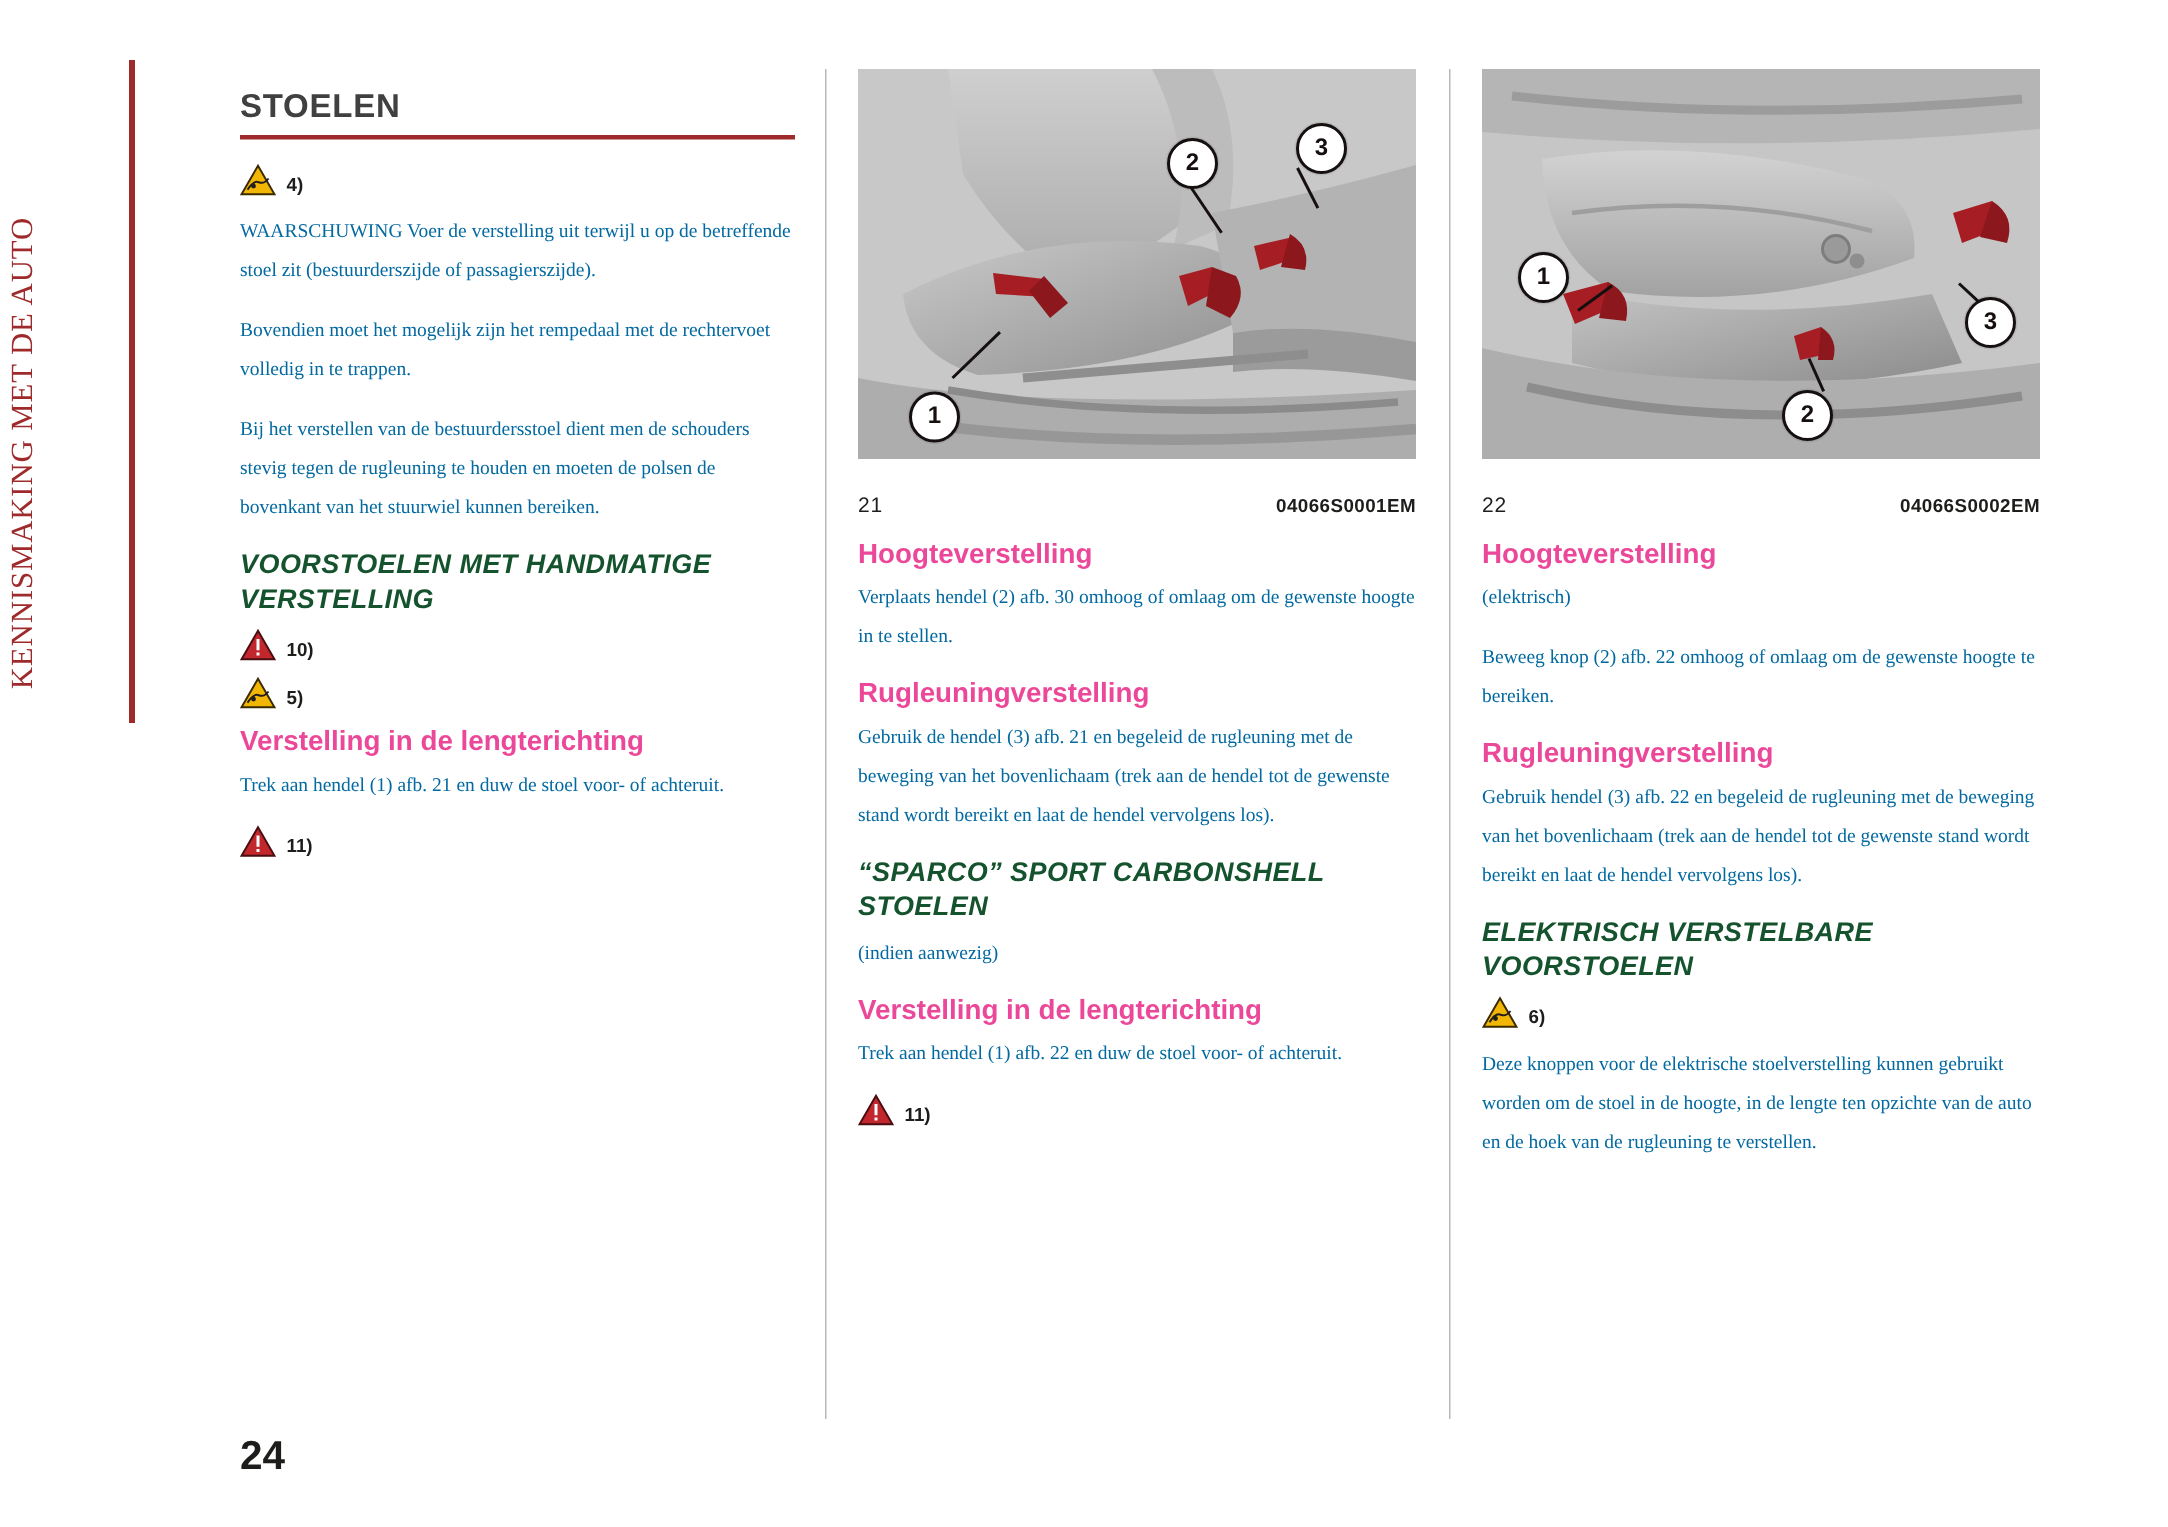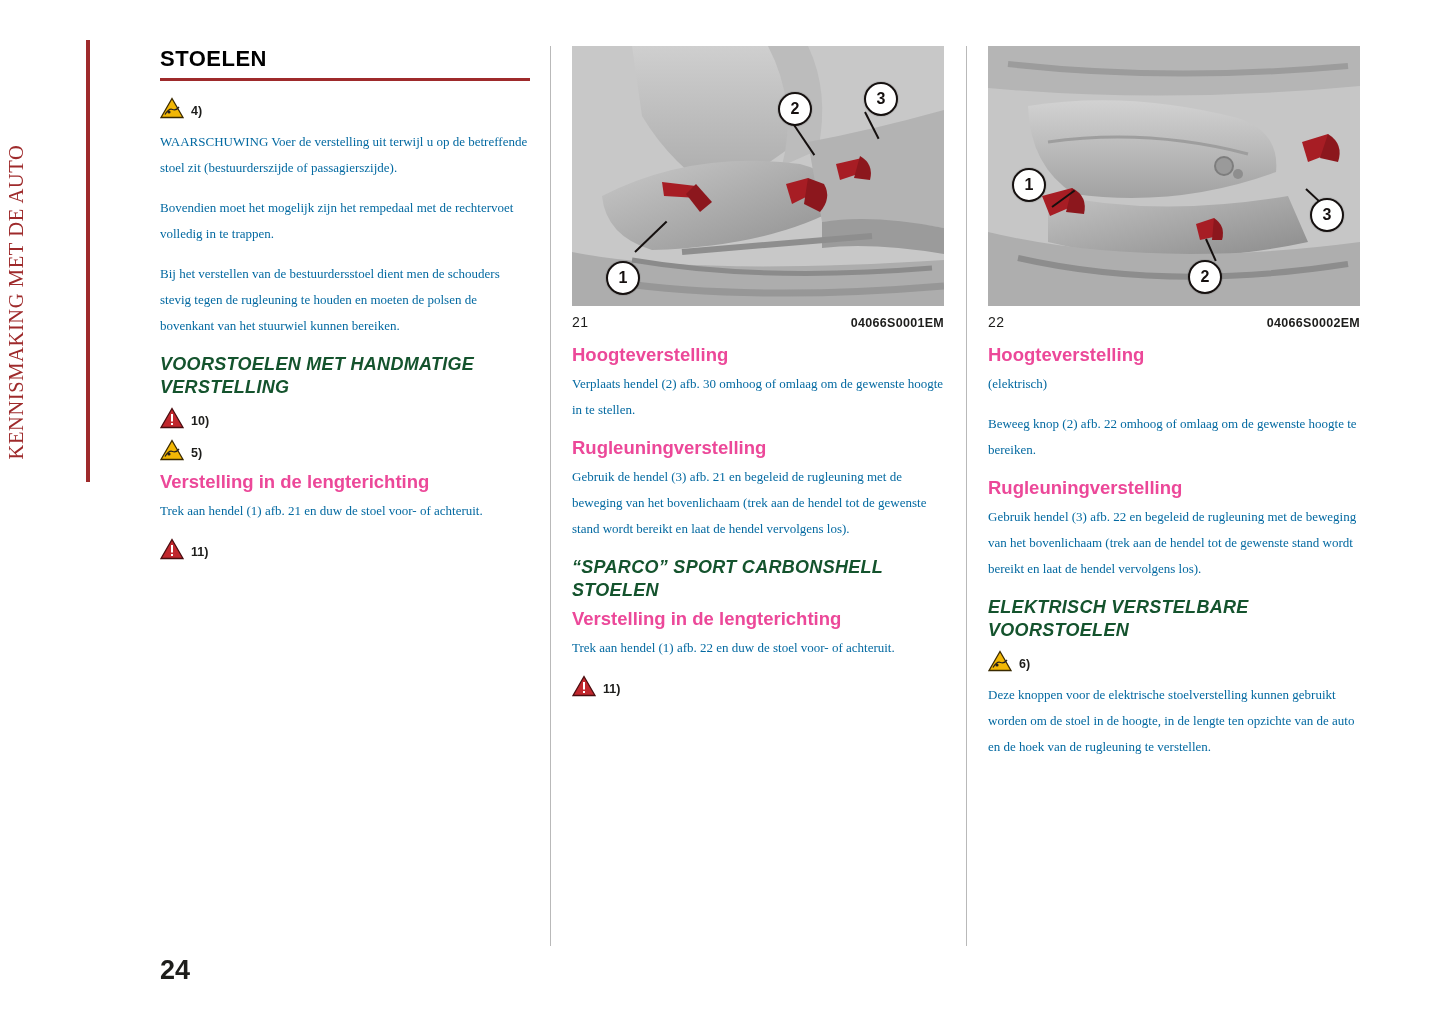--- a/index.html
+++ b/index.html
@@ -46,22 +46,22 @@
     background:#b9b9b9;
   }
   .div1{left:550px;}
   .div2{left:966px;}
 
   h1.stoelen{
     font-family:"Liberation Sans", sans-serif;
     font-weight:bold;
     font-size:22px;
     letter-spacing:0.5px;
-    color:#000000;
-    margin:0 0 6px 0;
+    color:#404040;
+    margin:12px 0 6px 0;
   }
   .rule{
     height:3px;background:#9e2a2b;width:370px;margin-bottom:16px;
   }
 
   p{
     margin:0 0 14px 0;
     font-size:13px;
     line-height:26px;
     color:#0369a1;
@@ -96,21 +96,21 @@
 
   
   .fig{
     width:372px;height:260px;
     background:#d5d5d5;
     position:relative;overflow:hidden;
     border:0;
   }
   .figcap{
     display:flex;justify-content:space-between;align-items:flex-end;
-    margin-top:8px;margin-bottom:14px;
+    margin-top:22px;margin-bottom:14px;
     font-family:"Liberation Sans", sans-serif;
     font-size:13px;color:#1d1d1b;
   }
   .figcap .num{font-size:14px;letter-spacing:0.5px;}
   .figcap .code{font-weight:bold;font-size:12.5px;letter-spacing:0.3px;}
 
   .callout{
     position:absolute;
     width:30px;height:30px;border-radius:50%;
     background:#ffffff;border:2px solid #15100f;
@@ -251,20 +251,21 @@
       <span class="code">04066S0001EM</span>
     </div>
 
     <div class="sub">Hoogteverstelling</div>
     <p>Verplaats hendel (2) afb. 30 omhoog of omlaag om de gewenste hoogte in te stellen.</p>
 
     <div class="sub">Rugleuningverstelling</div>
     <p>Gebruik de hendel (3) afb. 21 en begeleid de rugleuning met de beweging van het bovenlichaam (trek aan de hendel tot de gewenste stand wordt bereikt en laat de hendel vervolgens los).</p>
 
     <div class="hdr caps">“SPARCO” SPORT CARBONSHELL STOELEN</div>
+    <p>(indien aanwezig)</p>
 
     <div class="sub">Verstelling in de lengterichting</div>
     <p>Trek aan hendel (1) afb. 22 en duw de stoel voor- of achteruit.</p>
 
     <div class="iconline">
       <span class="icon-wrap">
         <svg width="24" height="22" viewBox="0 0 24 22">
           <path d="M12 1.5 L23 20.5 L1 20.5 Z" fill="#c1272d" stroke="#4a0d10" stroke-width="1.3"></path>
           <rect x="11" y="7" width="2" height="7.5" fill="#fff"></rect>
           <rect x="11" y="16" width="2" height="2" fill="#fff"></rect>

